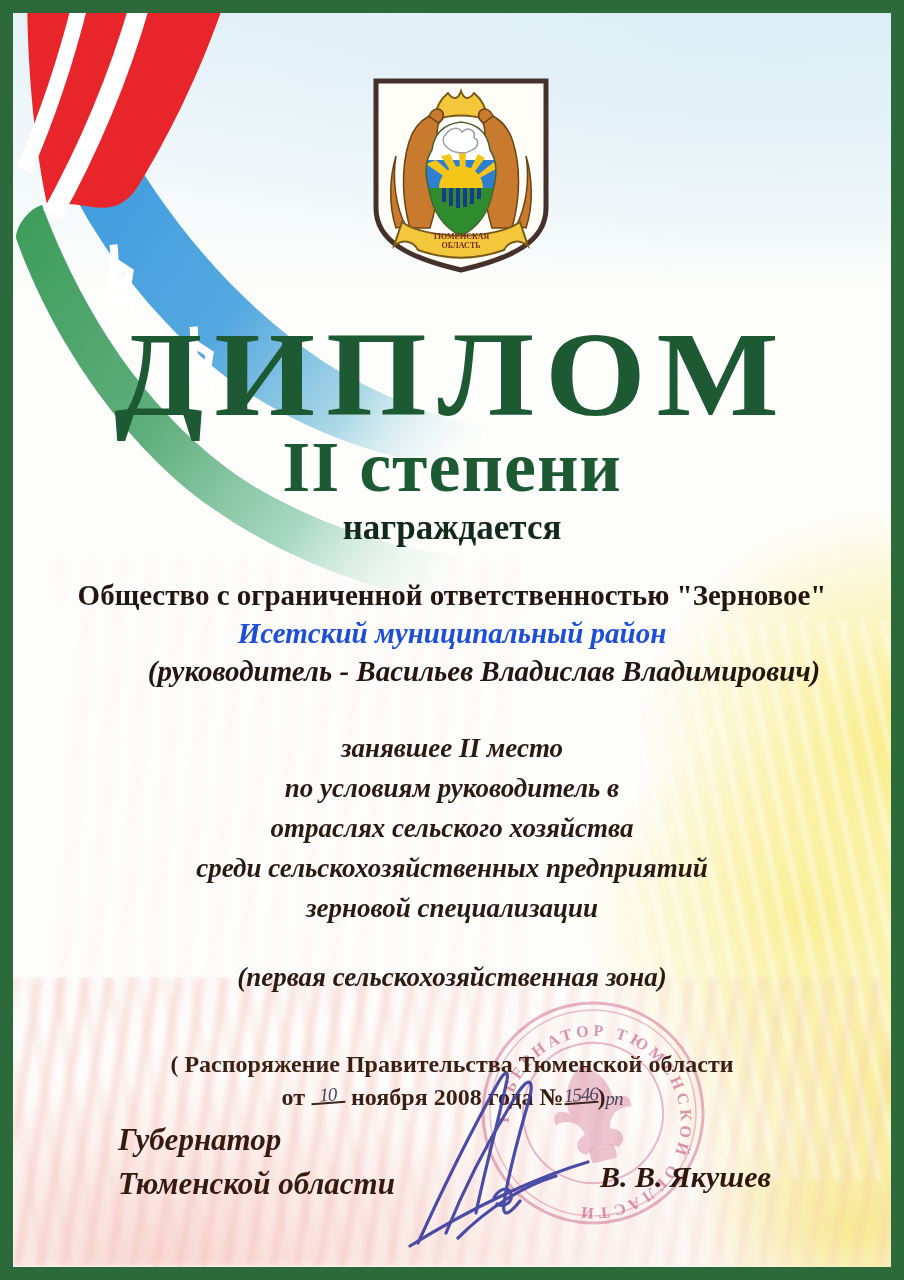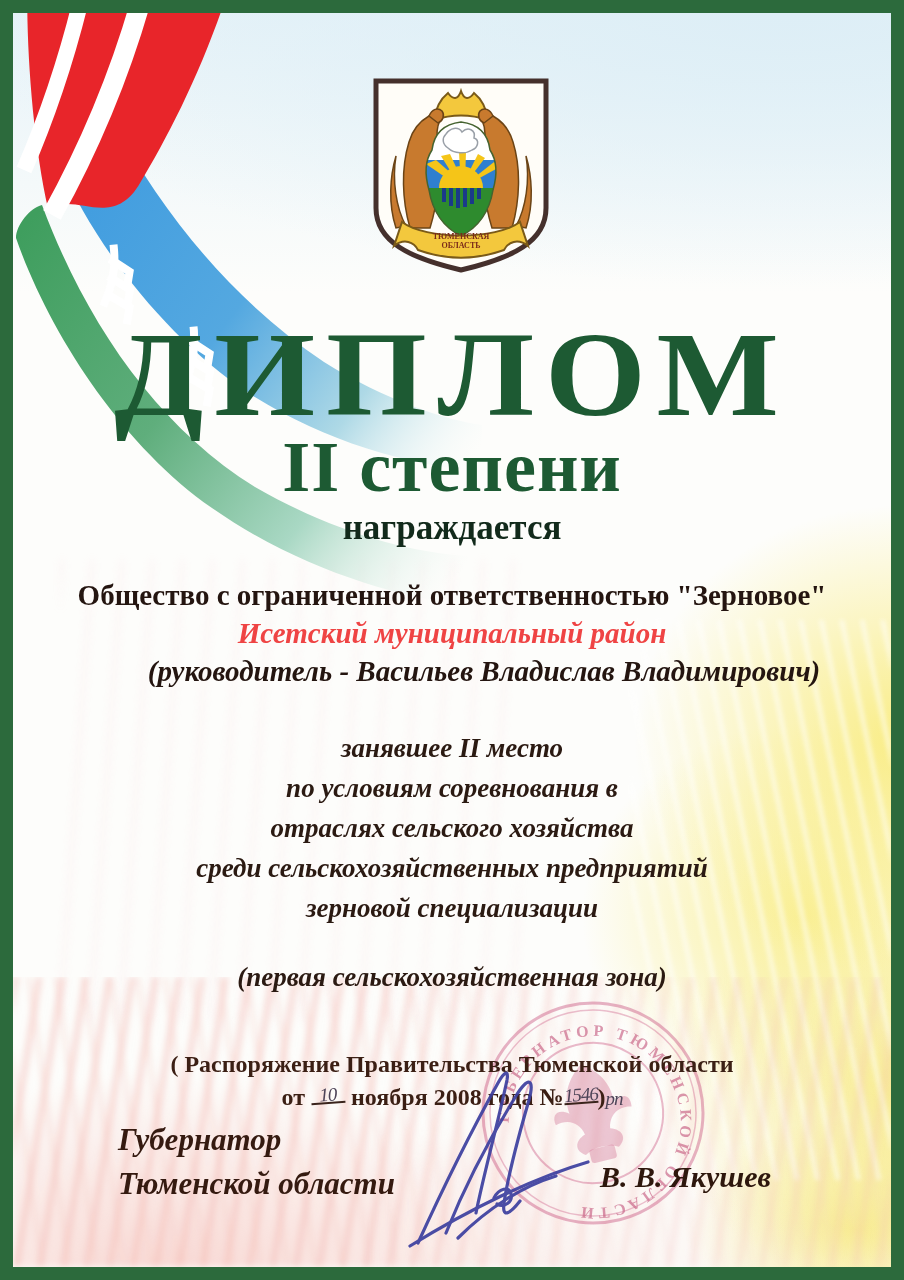--- a/index.html
+++ b/index.html
@@ -37,21 +37,21 @@
   .ribbons{left:0;top:0;z-index:1;}
   
   .emblem{left:366px;top:76px;z-index:2;}
   
   .txt{position:absolute;left:0;width:904px;text-align:center;z-index:10;}
   .title-main{top:312px;font-size:120px;font-weight:bold;color:#1d5a33;
       letter-spacing:10px;transform:scaleX(1.08);line-height:1.05;}
   .title-degree{top:426px;font-size:72px;font-weight:bold;color:#1d5a33;letter-spacing:1px;}
   .title-awarded{top:508px;font-size:35px;font-weight:bold;color:#122a1b;}
   .recip-org{top:572px;font-size:29px;font-weight:bold;color:#241510;margin-top:7px;}
-  .recip-district{top:617px;font-size:29px;font-weight:bold;font-style:italic;color:#ef4444;}
+  .recip-district{top:617px;font-size:29px;font-weight:bold;font-style:italic;color:#1d4ed8;}
   .recip-head{top:655px;font-size:29px;font-weight:bold;font-style:italic;color:#241510;padding-left:32px;}
   .body-lines{top:728px;font-size:27px;font-weight:bold;font-style:italic;color:#2b1a12;line-height:40px;}
   .zone{top:962px;font-size:27px;font-weight:bold;font-style:italic;color:#2b1a12;}
   .decree{top:1024px;font-size:24px;font-weight:bold;color:#3b1f14;line-height:33px;z-index:10;margin-top:24px;}
   .hand{font-family:"Liberation Serif",serif;font-style:italic;font-weight:normal;
         font-size:19px;color:#4e4458;letter-spacing:-1px;}
   .hand-blank{display:inline-block;min-width:34px;border-bottom:2px solid #3a241c;
         text-align:center;line-height:14px;transform:translateY(-4px) rotate(-4deg);}
   .gov{left:118px;top:1118px;text-align:left;font-size:31px;font-weight:bold;font-style:italic;
        color:#351a10;line-height:44px;z-index:10;position:absolute;}
@@ -188,21 +188,21 @@
 <div class="txt title-main">ДИПЛОМ</div>
 <div class="txt title-degree">II степени</div>
 <div class="txt title-awarded">награждается</div>
 
 <div class="txt recip-org">Общество с ограниченной ответственностью "Зерновое"</div>
 <div class="txt recip-district">Исетский муниципальный район</div>
 <div class="txt recip-head">(руководитель - Васильев Владислав Владимирович)</div>
 
 <div class="txt body-lines">
   <div>занявшее  II  место</div>
-  <div>по условиям соревнования в</div>
+  <div>по условиям руководитель в</div>
   <div>отраслях сельского хозяйства</div>
   <div>среди сельскохозяйственных предприятий</div>
   <div>зерновой специализации</div>
 </div>
 <div class="txt zone">(первая сельскохозяйственная зона)</div>
 
 <div class="txt decree">
   <div>( Распоряжение Правительства Тюменской области</div>
   <div>
     <span>от</span>

